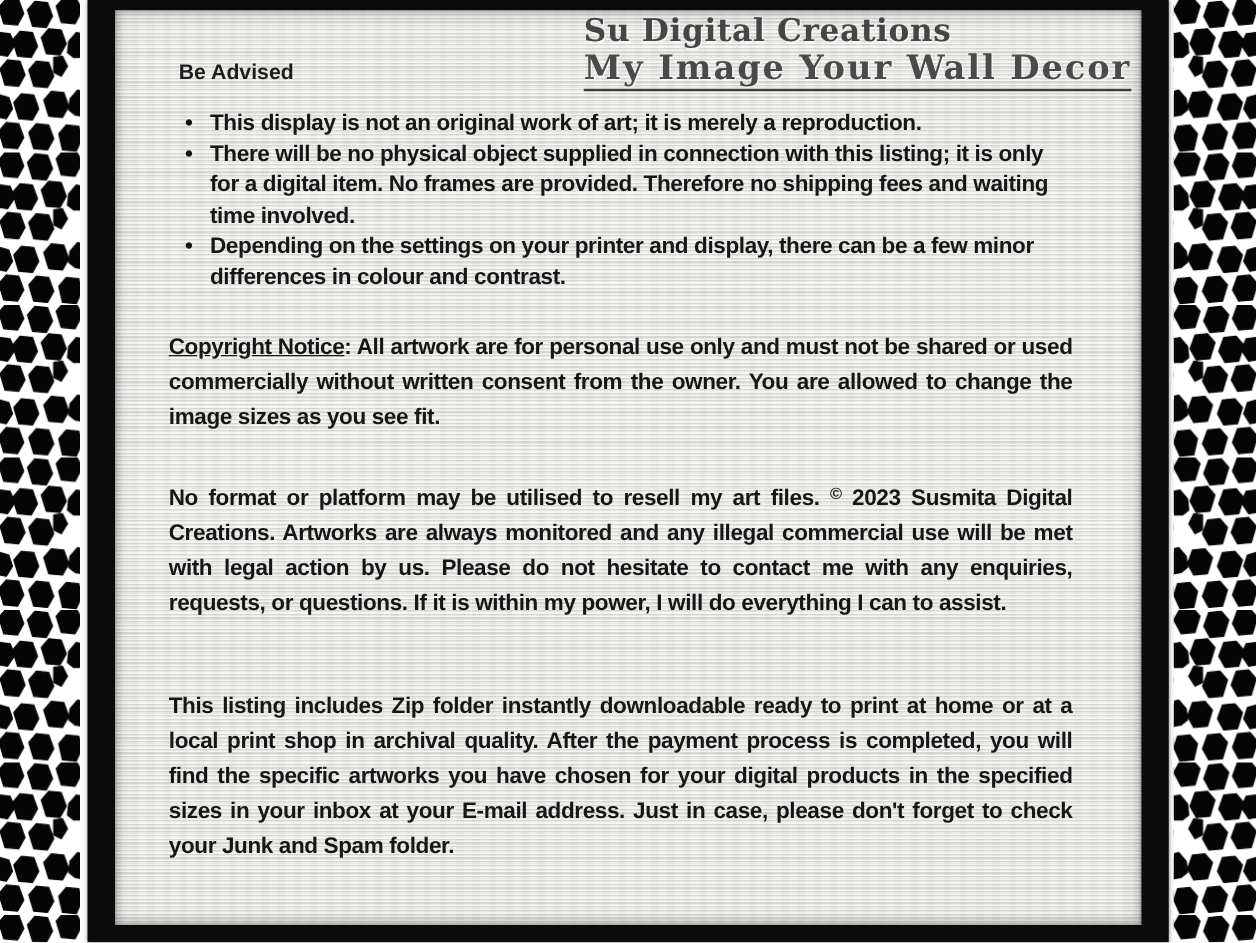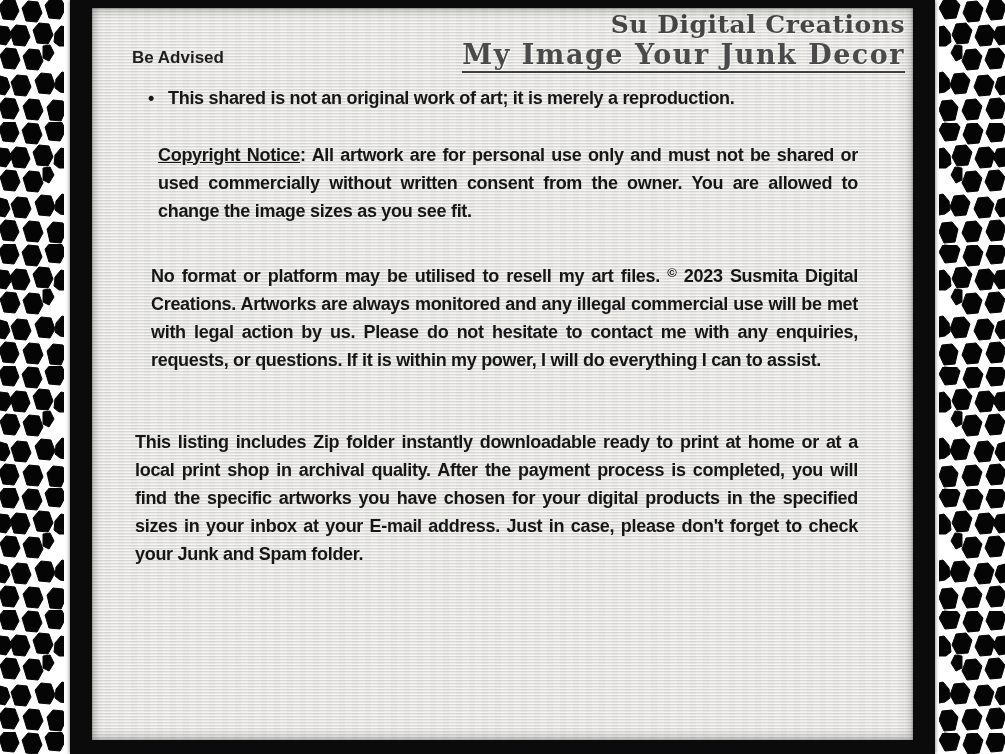--- a/index.html
+++ b/index.html
@@ -7,35 +7,35 @@
          font-family:"Liberation Sans",sans-serif;}
   .mosaic-bg{position:absolute;left:0;top:0;z-index:0;}
   .frame{position:absolute;left:70px;top:0;width:865px;height:754px;background:#0b0b0b;z-index:1;
          box-shadow:0 0 4px rgba(0,0,0,.6);}
   .paper{position:absolute;left:22px;top:8px;width:821px;height:732px;overflow:hidden;
          background-color:#eae9e6;
          background-image:
            repeating-linear-gradient(0deg, rgba(255,255,255,.55) 0 1px, rgba(0,0,0,0) 1px 2px, rgba(110,108,100,.14) 2px 3px),
            repeating-linear-gradient(90deg, rgba(0,0,0,.025) 0 6px, rgba(255,255,255,.04) 6px 13px);
          box-shadow:inset 0 0 12px rgba(0,0,0,.38), inset 0 0 2px rgba(0,0,0,.45);}
-  .header{position:absolute;top:2px;right:8px;text-align:right;color:#474747;}
+  .header{position:absolute;top:2px;right:8px;color:#474747;}
   .brand{font-family:"DejaVu Serif",serif;font-weight:bold;font-size:25px;line-height:30px;
          letter-spacing:.5px;color:#454545;text-shadow:1px 1px 0 rgba(255,255,255,.65);}
   .tagline{display:inline-block;font-family:"DejaVu Serif",serif;font-weight:bold;font-size:27px;
            line-height:30px;letter-spacing:1.5px;color:#4a4a4a;border-bottom:2px solid #3e3e3e;
            padding-bottom:1px;text-shadow:1px 1px 0 rgba(255,255,255,.65);}
-  .advise{position:absolute;top:40px;left:40px;font-size:17px;font-weight:bold;color:#1d1d1d;}
+  .advise{position:absolute;top:40px;left:51px;font-size:17px;font-weight:bold;color:#1d1d1d;}
   .content{position:absolute;top:78px;left:43px;right:55px;color:#161616;font-weight:bold;
            font-size:18px;letter-spacing:-.3px;}
   ul.bullets{margin:0;padding:0 0 0 33px;list-style:none;}
   ul.bullets li{position:relative;line-height:24.5px;text-align:left;}
   ul.bullets li::before{content:"\2022";position:absolute;left:-20px;top:0;}
   .content p{margin:0;line-height:28px;text-align:justify;}
-  p.para-copyright{margin-top:30px;margin-left:23px;}
-  p.para-resell{margin-top:34px;margin-left:16px;}
+  p.para-copyright{margin-top:30px;}
+  p.para-resell{margin-top:34px;}
   p.para-listing{margin-top:54px;}
   .lead{text-decoration:underline;}
   sup.copy{font-size:13px;vertical-align:5px;}
 </style>
 </head>
 <body>
 
 <div class="stage">
 
   <svg class="mosaic-bg" width="1005" height="754" viewBox="0 0 1005 754" aria-hidden="true">
@@ -70,28 +70,30 @@
       <rect x="0" y="0" width="66" height="754" fill="#ffffff"></rect>
       <rect x="0" y="0" width="66" height="754" fill="url(#mz)"></rect>
     </g>
   </svg>
 
   <div class="frame">
     <div class="paper">
 
       <div class="header">
         <div class="brand">Su Digital Creations</div>
-        <div><span class="tagline">My Image Your Junk Decor</span></div>
+        <div><span class="tagline">My Image Your Wall Decor</span></div>
       </div>
 
       <div class="advise">Be Advised</div>
 
       <div class="content">
         <ul class="bullets">
-          <li>This shared is not an original work of art; it is merely a reproduction.</li>
+          <li>This display is not an original work of art; it is merely a reproduction.</li>
+          <li>There will be no physical object supplied in connection with this listing; it is only for a digital item. No frames are provided. Therefore no shipping fees and waiting time involved.</li>
+          <li>Depending on the settings on your printer and display, there can be a few minor differences in colour and contrast.</li>
         </ul>
 
         <p class="para-copyright"><span class="lead">Copyright Notice</span><span>: All artwork are for personal use only and must not be shared or used commercially without written consent from the owner. You are allowed to change the image sizes as you see fit.</span></p>
 
         <p class="para-resell"><span>No format or platform may be utilised to resell my art files.</span> <sup class="copy">©</sup> <span>2023 Susmita Digital Creations. Artworks are always monitored and any illegal commercial use will be met with legal action by us. Please do not hesitate to contact me with any enquiries, requests, or questions. If it is within my power, I will do everything I can to assist.</span></p>
 
         <p class="para-listing">This listing includes Zip folder instantly downloadable ready to print at home or at a local print shop in archival quality. After the payment process is completed, you will find the specific artworks you have chosen for your digital products in the specified sizes in your inbox at your E-mail address. Just in case, please don't forget to check your Junk and Spam folder.</p>
       </div>
 
     </div>

